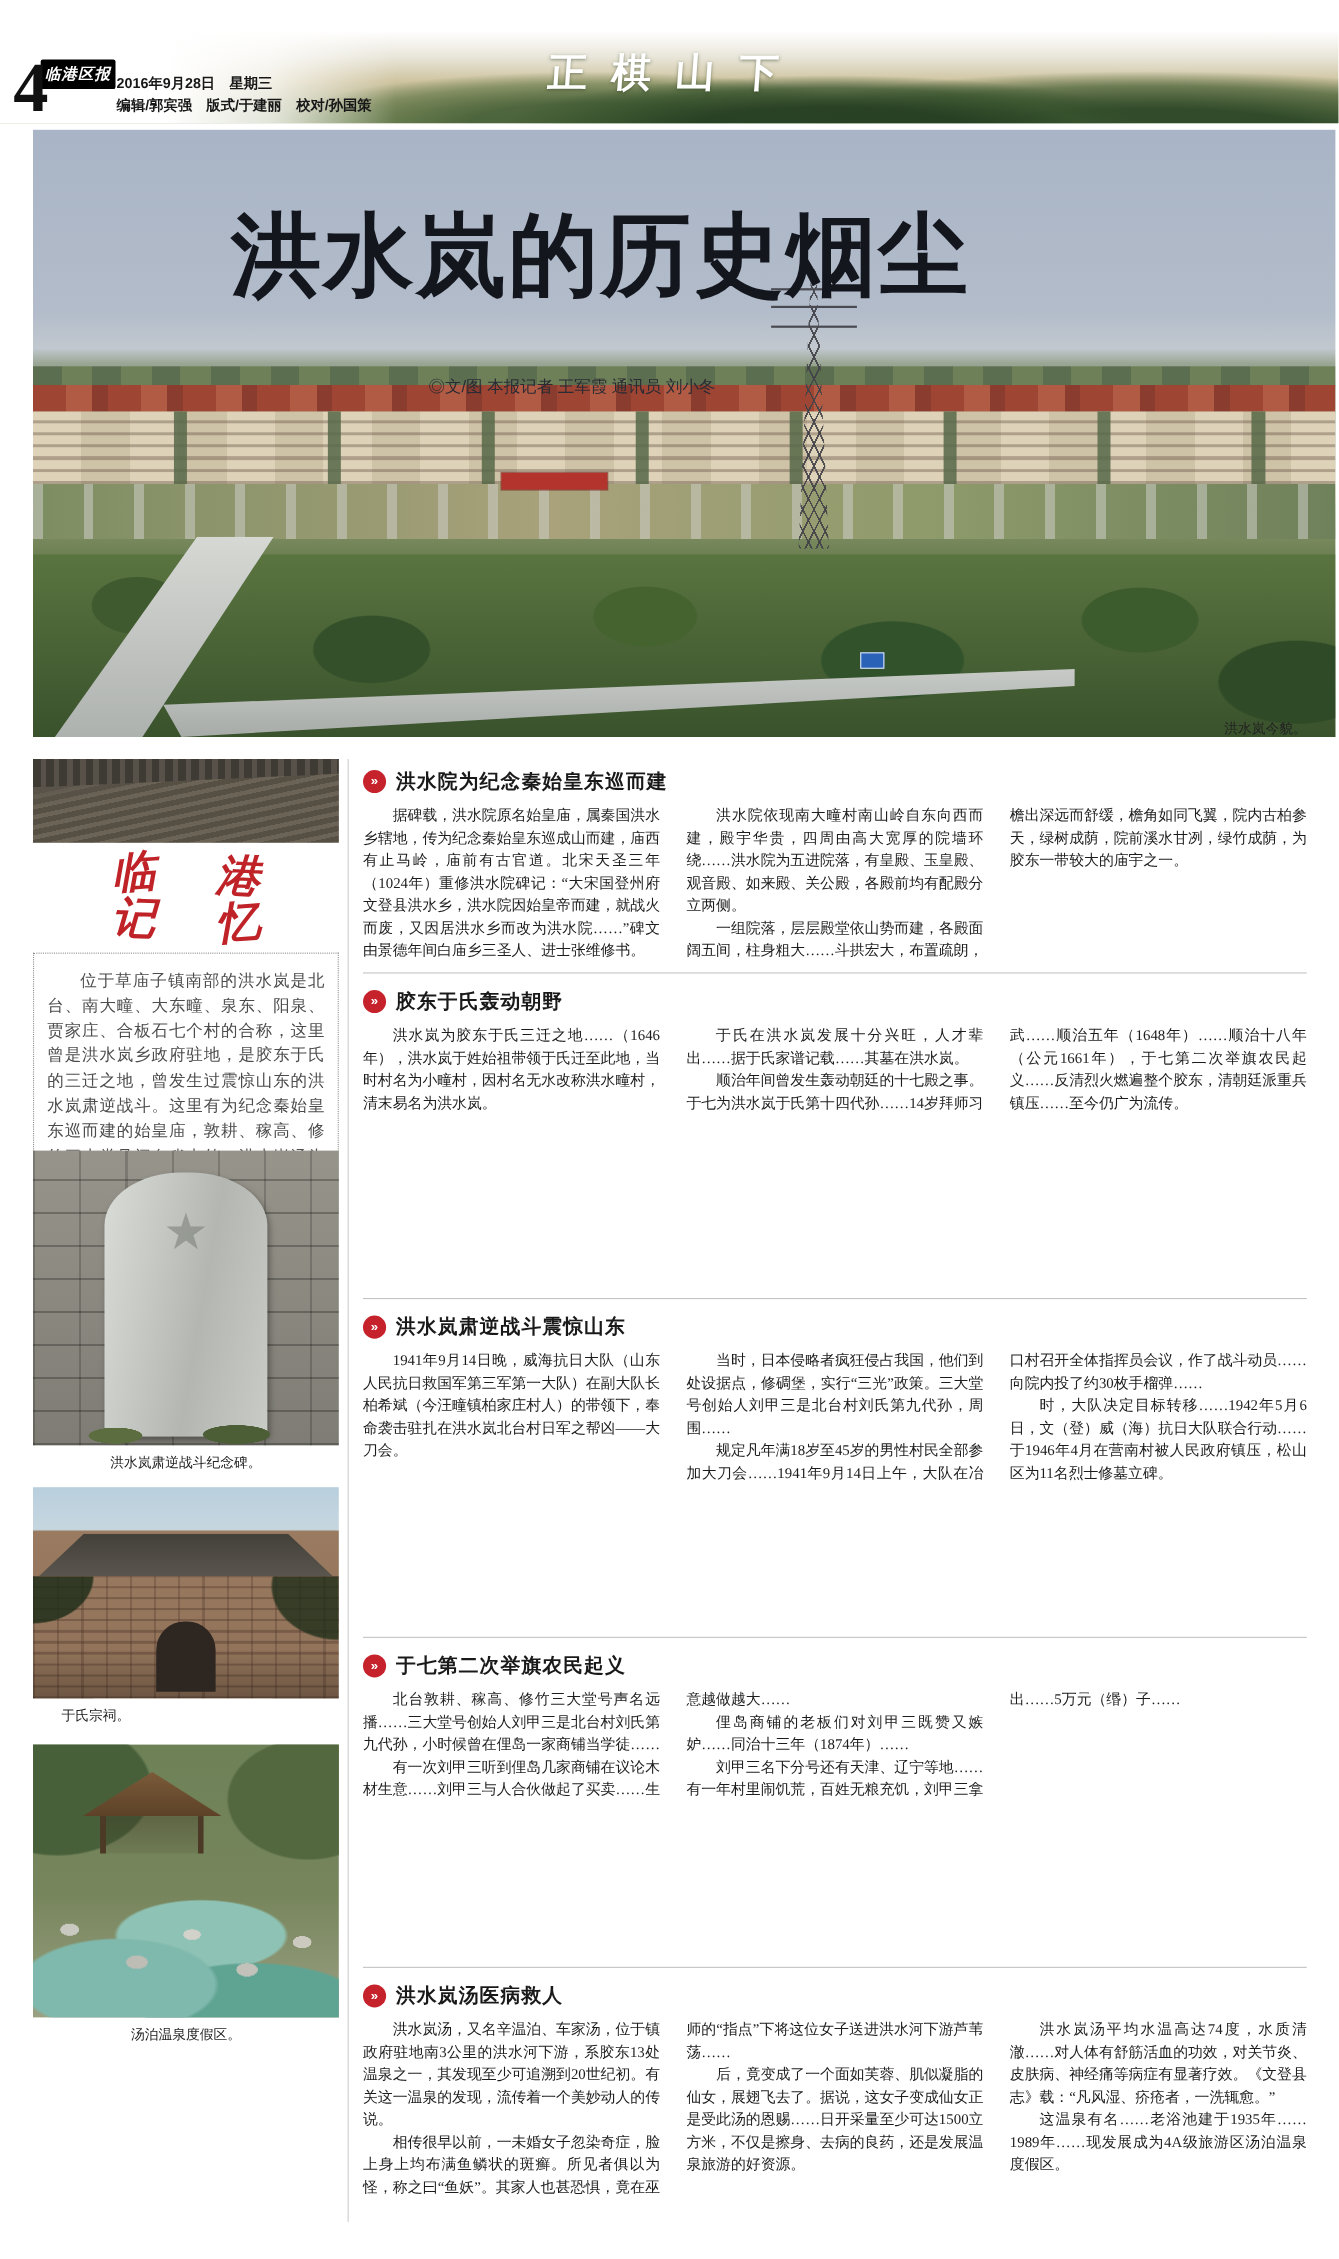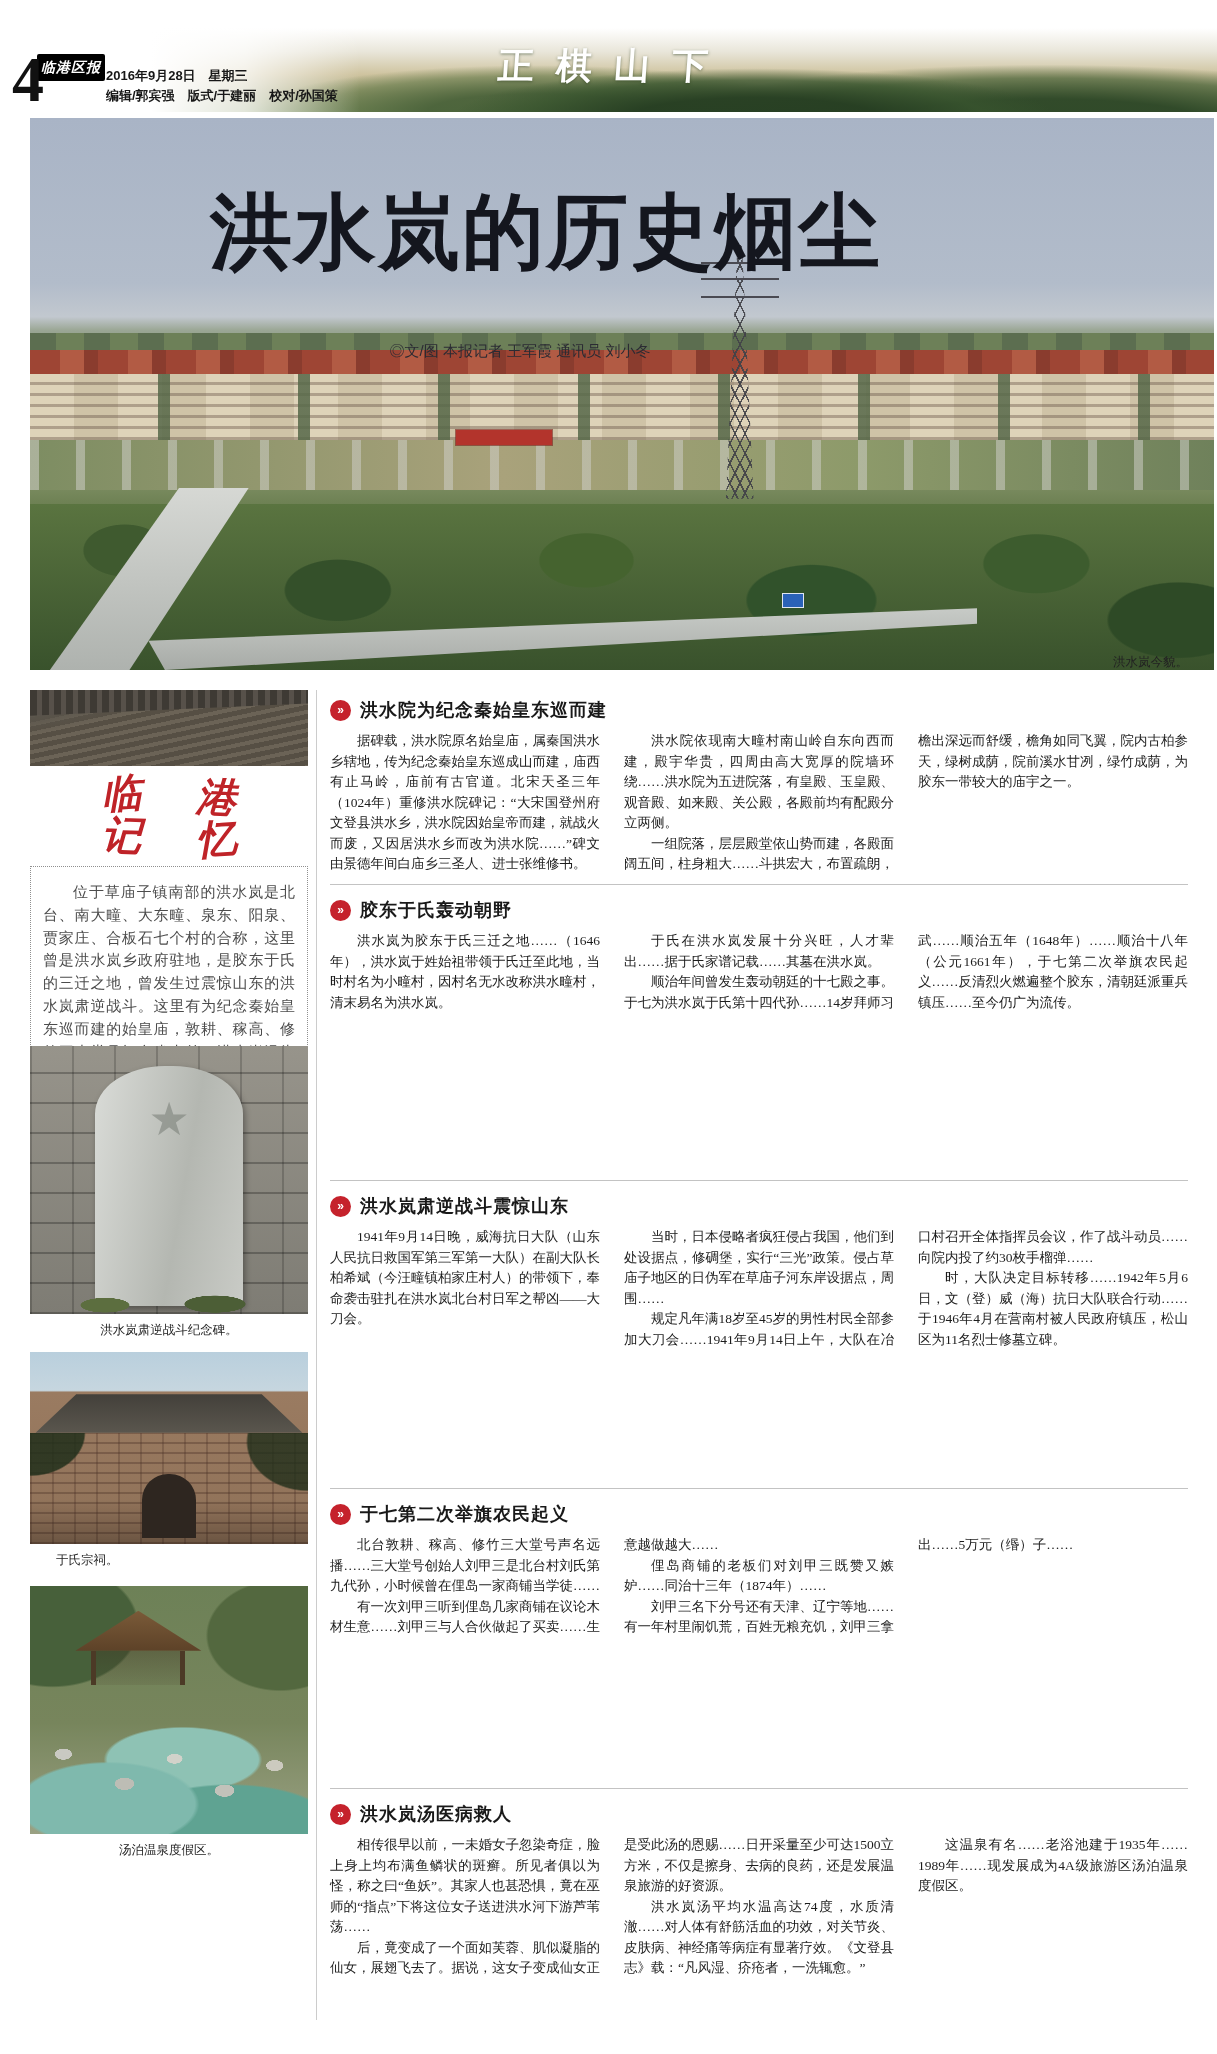--- a/index.html
+++ b/index.html
@@ -258,21 +258,21 @@
   </div>
   <div class="h-rule rule-2"></div>
 
   <div class="section sec-a3">
     <div class="sec-head">
       <span class="sec-badge">»</span>
       <span class="sec-title">洪水岚肃逆战斗震惊山东</span>
     </div>
     <div class="sec-body">
       <p>1941年9月14日晚，威海抗日大队（山东人民抗日救国军第三军第一大队）在副大队长柏希斌（今汪疃镇柏家庄村人）的带领下，奉命袭击驻扎在洪水岚北台村日军之帮凶——大刀会。</p>
-      <p>当时，日本侵略者疯狂侵占我国，他们到处设据点，修碉堡，实行“三光”政策。侵占草庙子地区的日伪军在草庙子河东岸设据点，周围……</p>
+      <p>当时，日本侵略者疯狂侵占我国，他们到处设据点，修碉堡，实行“三光”政策。三大堂号创始人刘甲三是北台村刘氏第九代孙，周围……</p>
       <p>规定凡年满18岁至45岁的男性村民全部参加大刀会……1941年9月14日上午，大队在冶口村召开全体指挥员会议，作了战斗动员……向院内投了约30枚手榴弹……</p>
       <p>时，大队决定目标转移……1942年5月6日，文（登）威（海）抗日大队联合行动……于1946年4月在营南村被人民政府镇压，松山区为11名烈士修墓立碑。</p>
     </div>
   </div>
   <div class="h-rule rule-3"></div>
 
   <div class="section sec-a4">
     <div class="sec-head">
       <span class="sec-badge">»</span>
       <span class="sec-title">于七第二次举旗农民起义</span>
@@ -285,20 +285,21 @@
     </div>
   </div>
   <div class="h-rule rule-4"></div>
 
   <div class="section sec-a5">
     <div class="sec-head">
       <span class="sec-badge">»</span>
       <span class="sec-title">洪水岚汤医病救人</span>
     </div>
     <div class="sec-body">
+      <p>洪水岚汤，又名辛温泊、车家汤，位于镇政府驻地南3公里的洪水河下游，系胶东13处温泉之一，其发现至少可追溯到20世纪初。有关这一温泉的发现，流传着一个美妙动人的传说。</p>
       <p>相传很早以前，一未婚女子忽染奇症，脸上身上均布满鱼鳞状的斑癣。所见者俱以为怪，称之曰“鱼妖”。其家人也甚恐惧，竟在巫师的“指点”下将这位女子送进洪水河下游芦苇荡……</p>
       <p>后，竟变成了一个面如芙蓉、肌似凝脂的仙女，展翅飞去了。据说，这女子变成仙女正是受此汤的恩赐……日开采量至少可达1500立方米，不仅是擦身、去病的良药，还是发展温泉旅游的好资源。</p>
       <p>洪水岚汤平均水温高达74度，水质清澈……对人体有舒筋活血的功效，对关节炎、皮肤病、神经痛等病症有显著疗效。《文登县志》载：“凡风湿、疥疮者，一洗辄愈。”</p>
       <p>这温泉有名……老浴池建于1935年……1989年……现发展成为4A级旅游区汤泊温泉度假区。</p>
     </div>
   </div>
 
 </div>
 
 </body></html>

